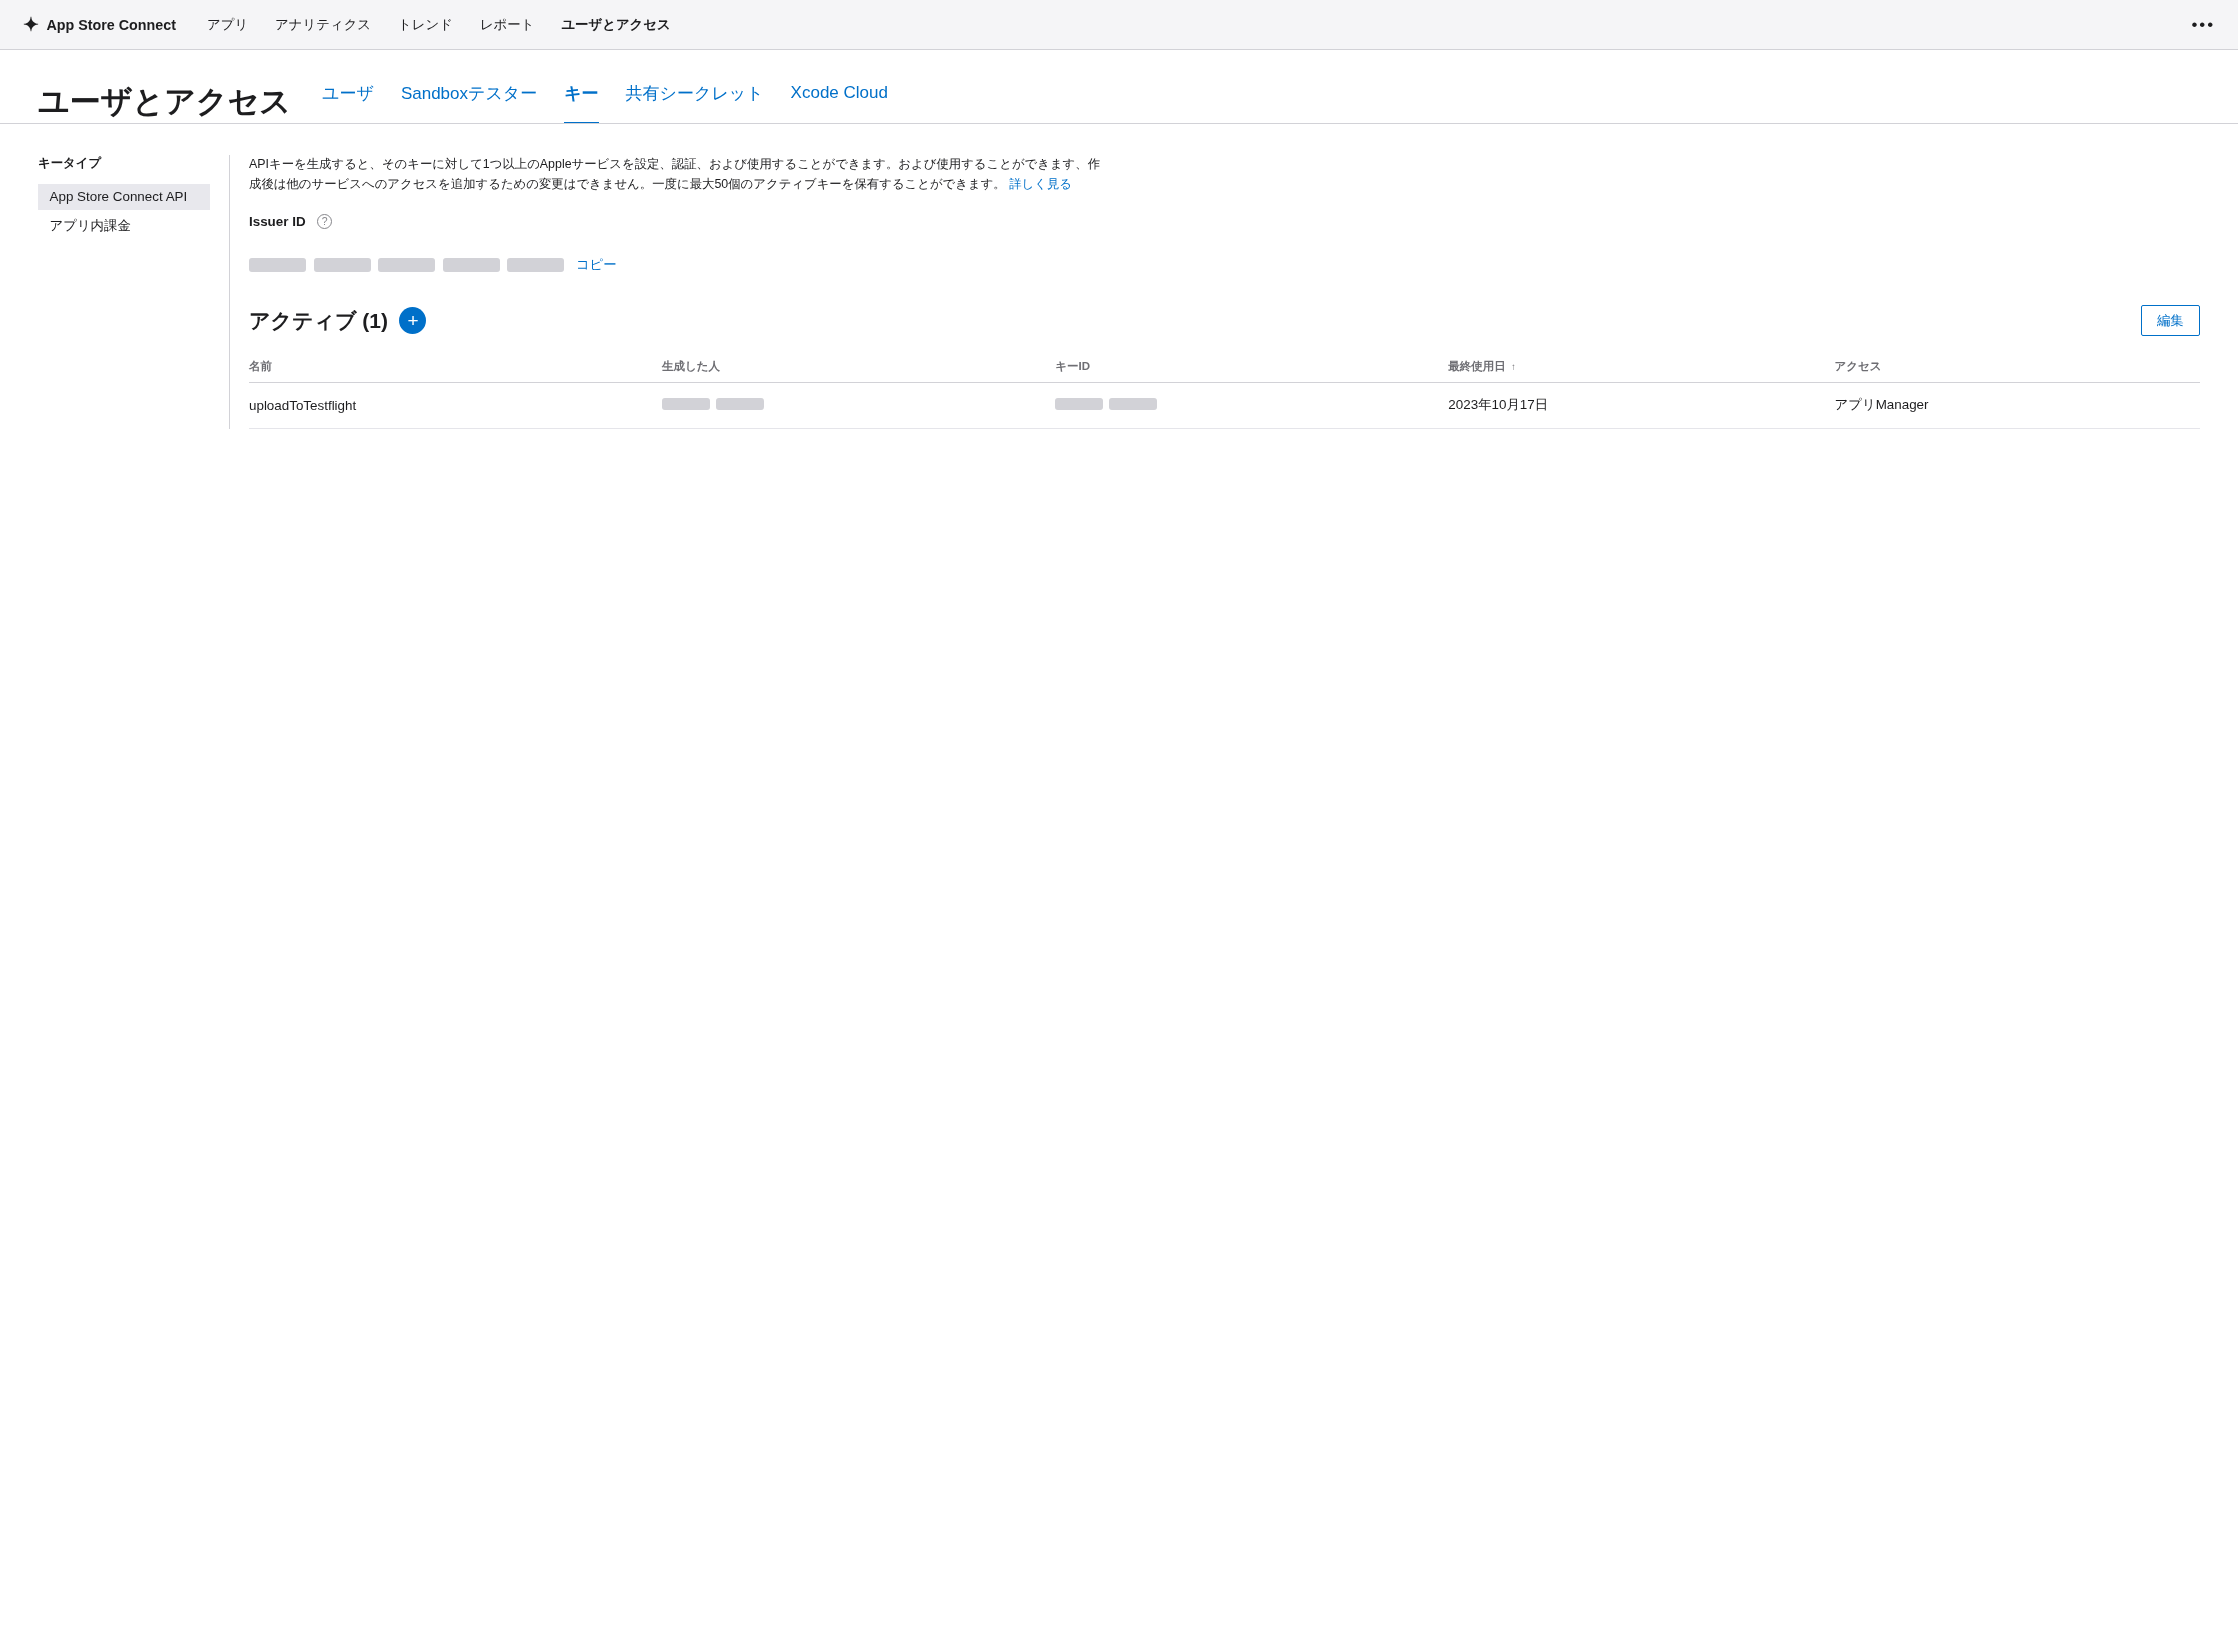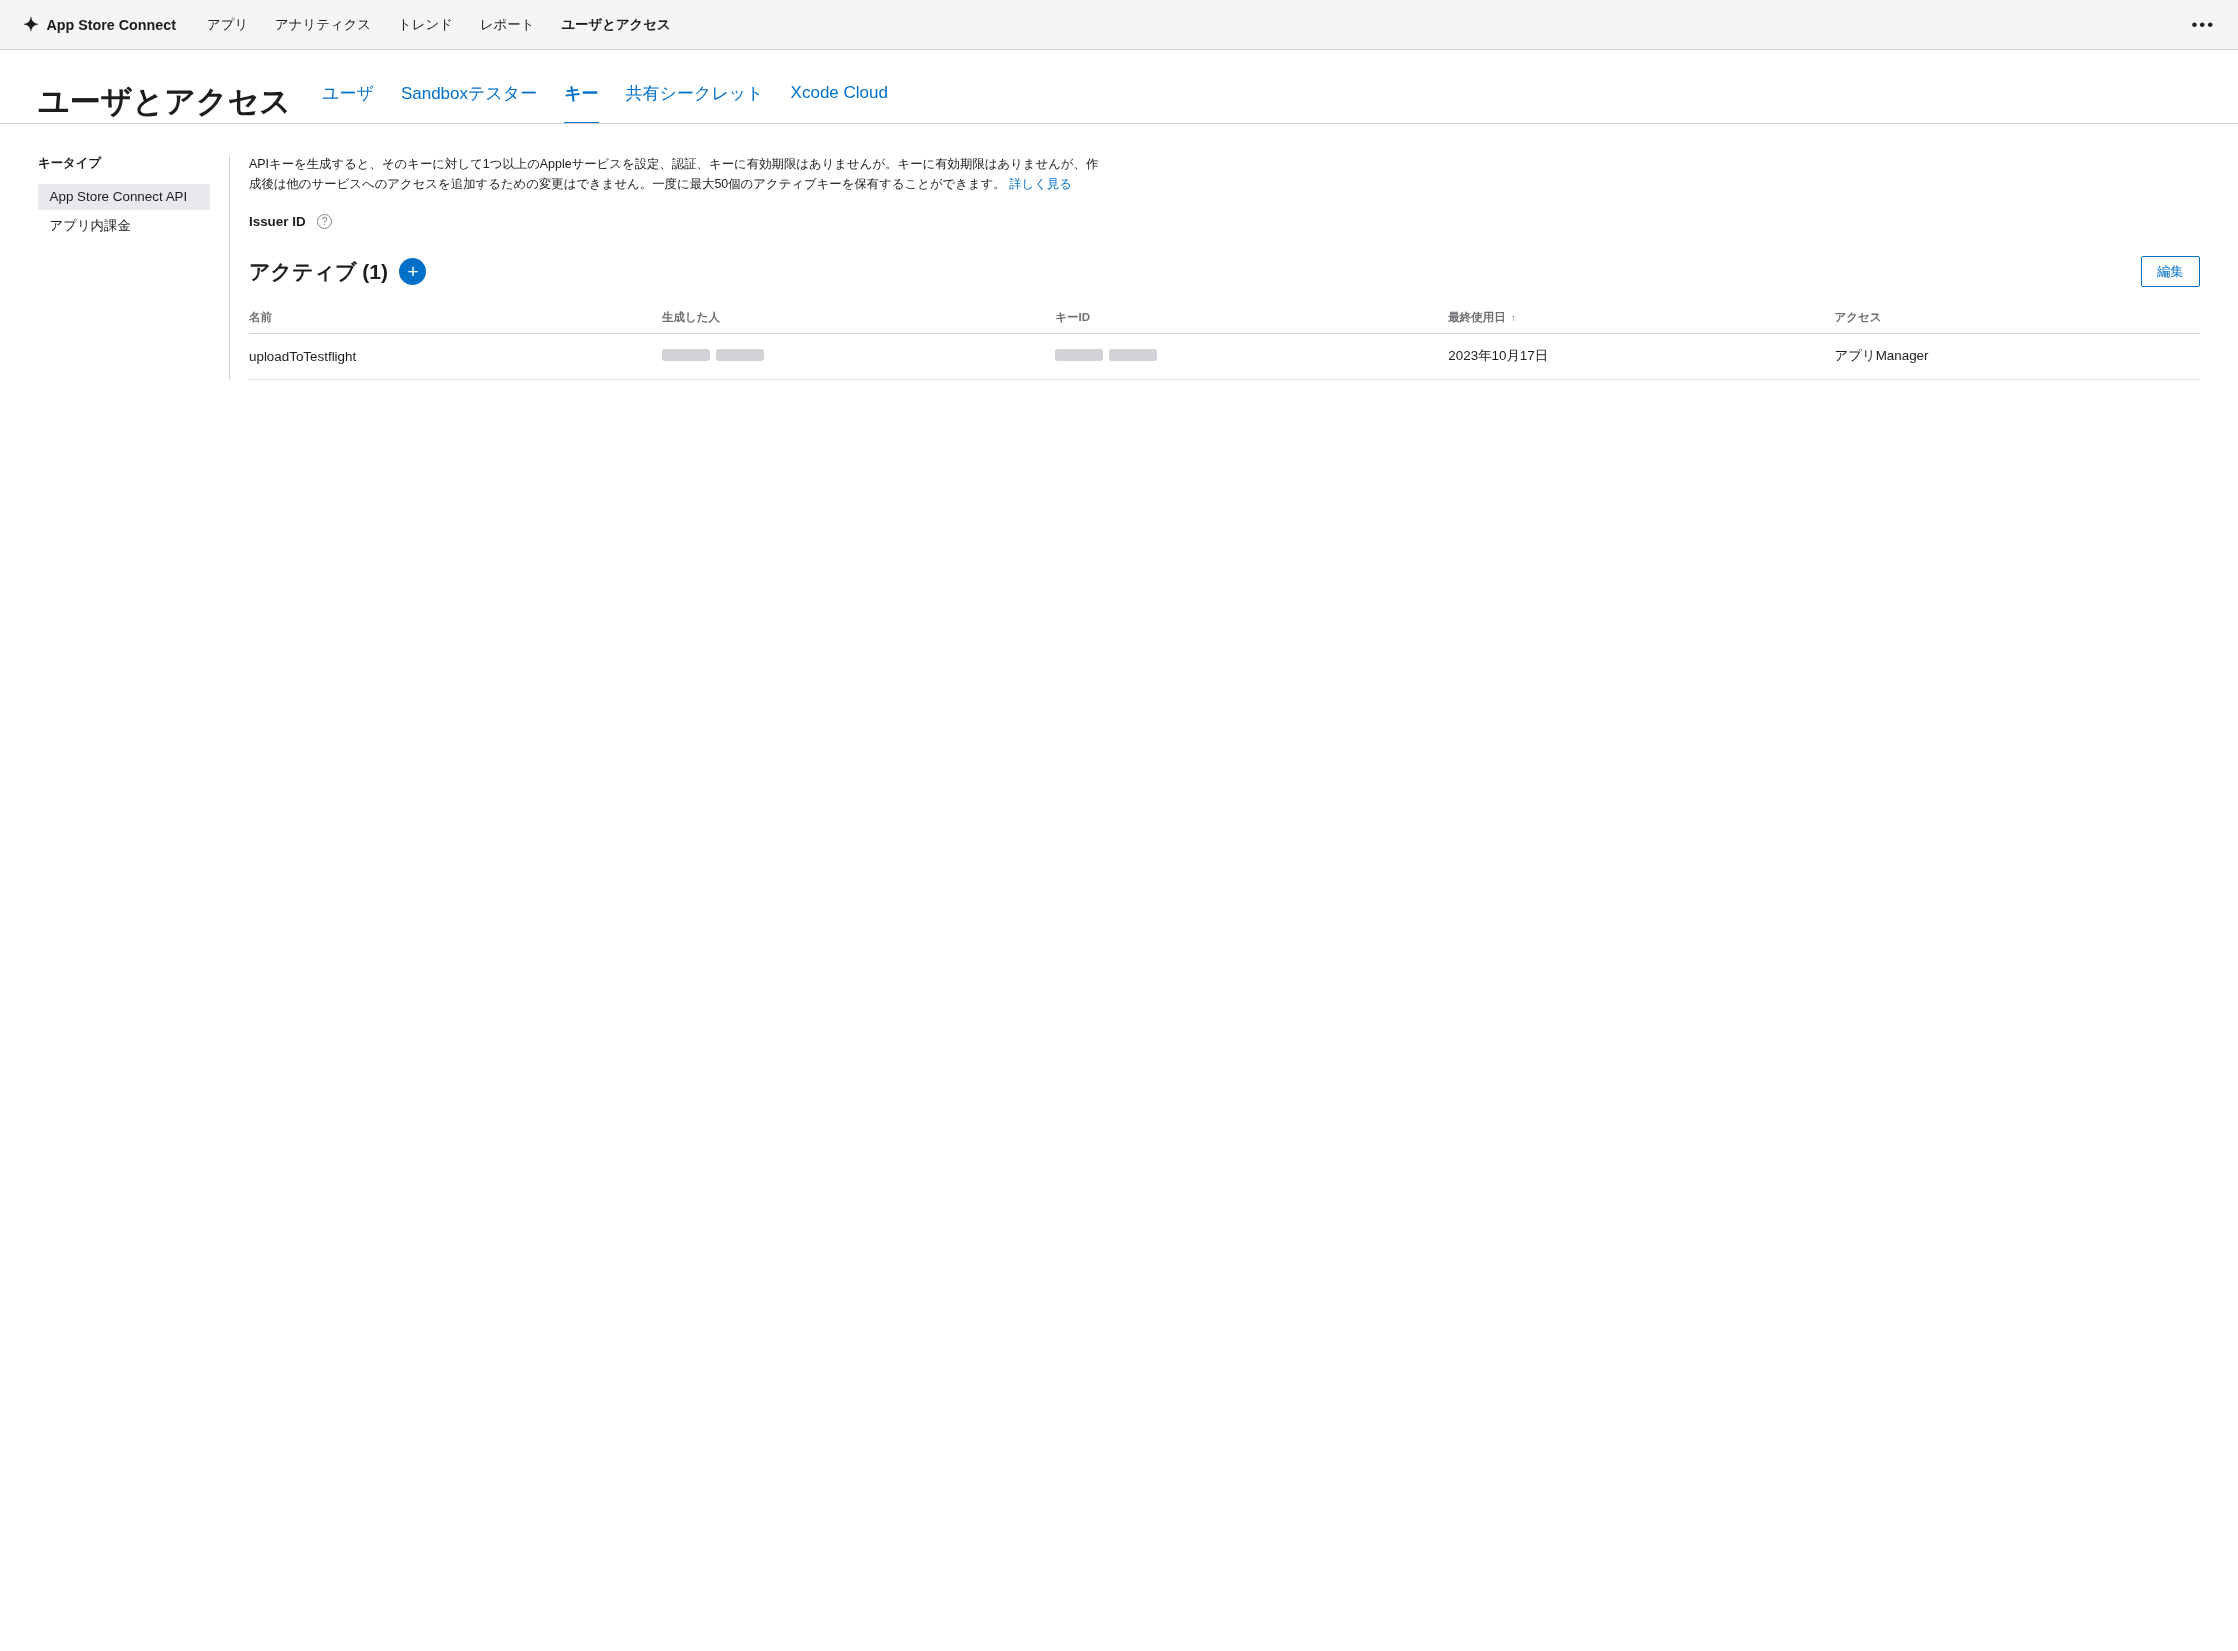--- a/index.html
+++ b/index.html
@@ -351,29 +351,39 @@
 <div class="main-content">
 
   <aside class="sidebar">
     <div class="sidebar-title">キータイプ</div>
     <a class="sidebar-item active">App Store Connect API</a>
     <a class="sidebar-item">アプリ内課金</a>
   </aside>
 
   <div class="content-area">
     <p class="description-text">
-      <span>APIキーを生成すると、そのキーに対して1つ以上のAppleサービスを設定、認証、キーに有効期限はありませんが。キーに有効期限はありませんが、作成後は他のサービスへのアクセスを追加するための変更はできません。一度に最大50個のアクティブキーを保有することができます。</span>
+      <span>APIキーを生成すると、そのキーに対して1つ以上のAppleサービスを設定、認証、および使用することができます。および使用することができます、作成後は他のサービスへのアクセスを追加するための変更はできません。一度に最大50個のアクティブキーを保有することができます。</span>
       <a class="learn-more-link">詳しく見る</a>
     </p>
 
     <div class="issuer-row">
       <span class="issuer-label">Issuer ID</span>
       <span class="issuer-help">?</span>
     </div>
 
+    <div class="issuer-id-container">
+      <div class="issuer-id-value">
+        <span class="redacted-block"></span>
+        <span class="redacted-block"></span>
+        <span class="redacted-block"></span>
+        <span class="redacted-block"></span>
+        <span class="redacted-block"></span>
+      </div>
+      <a class="copy-link">コピー</a>
+    </div>
 
     <div class="active-section-header">
       <div class="active-section-left">
         <span class="active-title">
           <span>アクティブ</span>
           <span>(1)</span>
         </span>
         <button class="add-button">+</button>
       </div>
       <button class="edit-button">編集</button>

